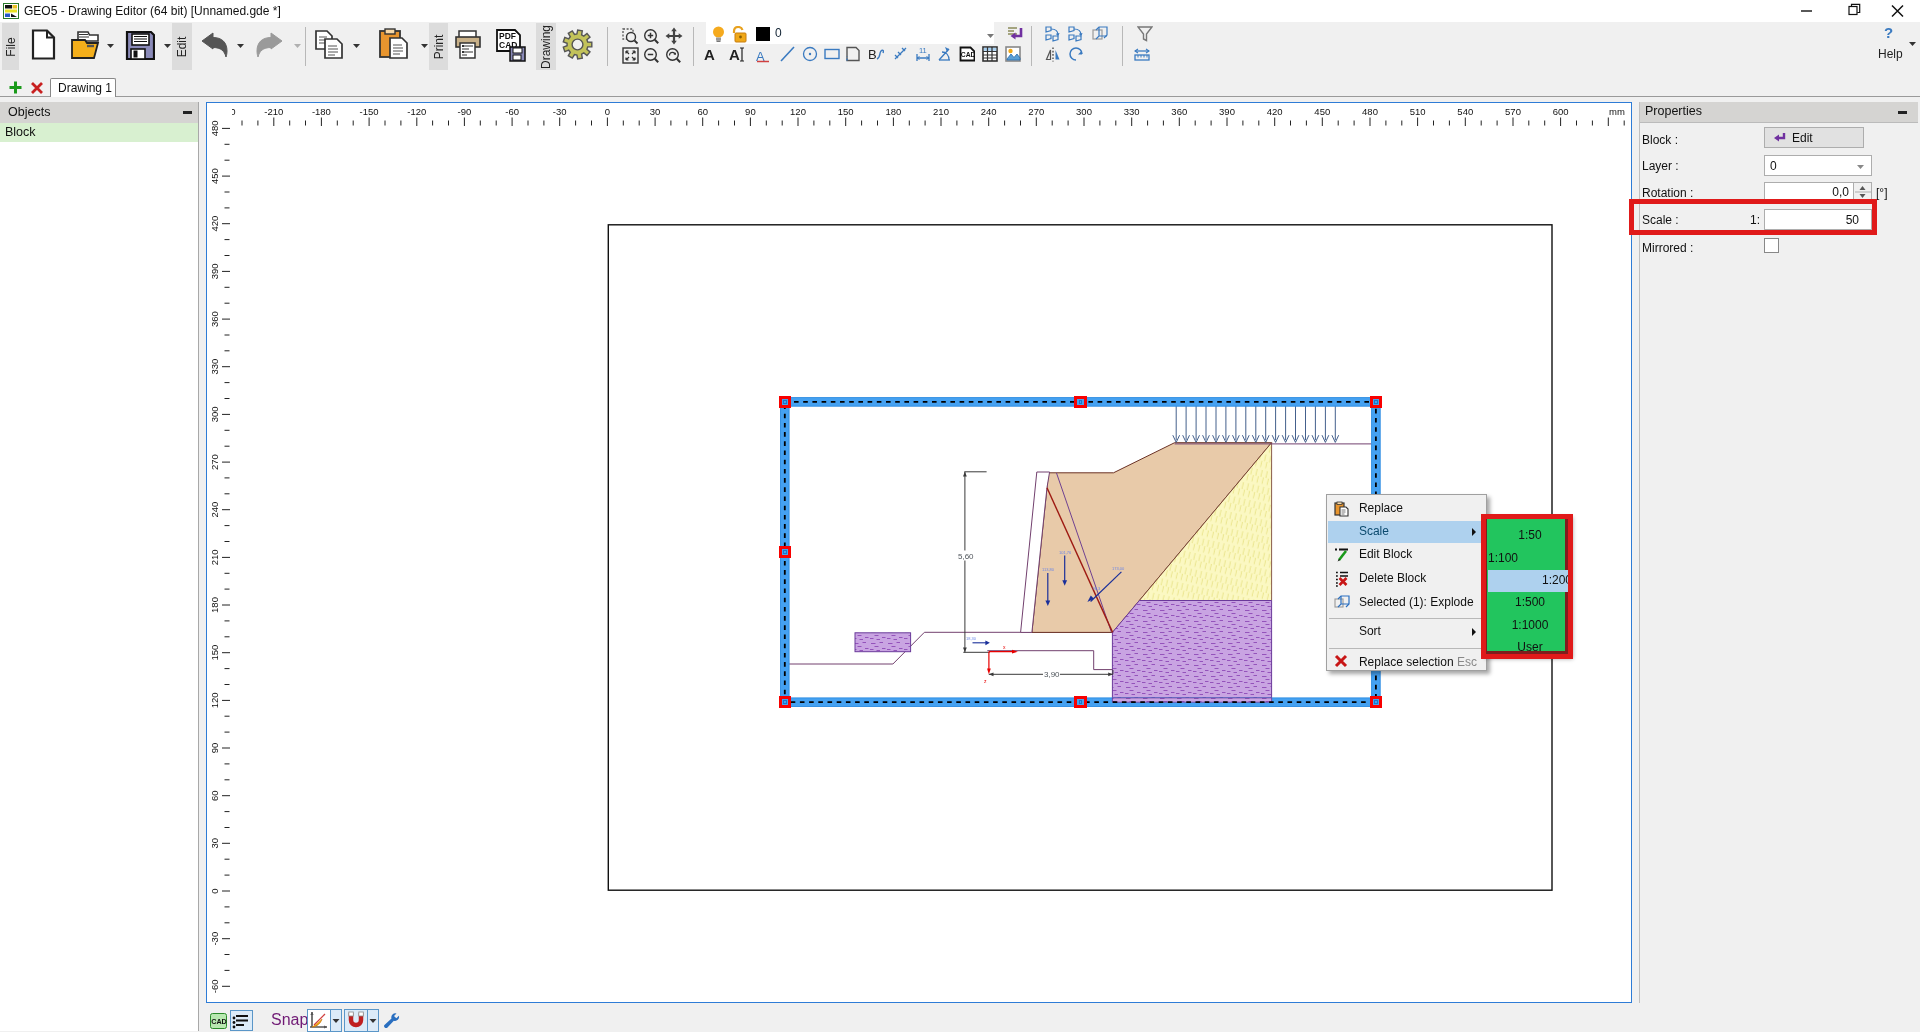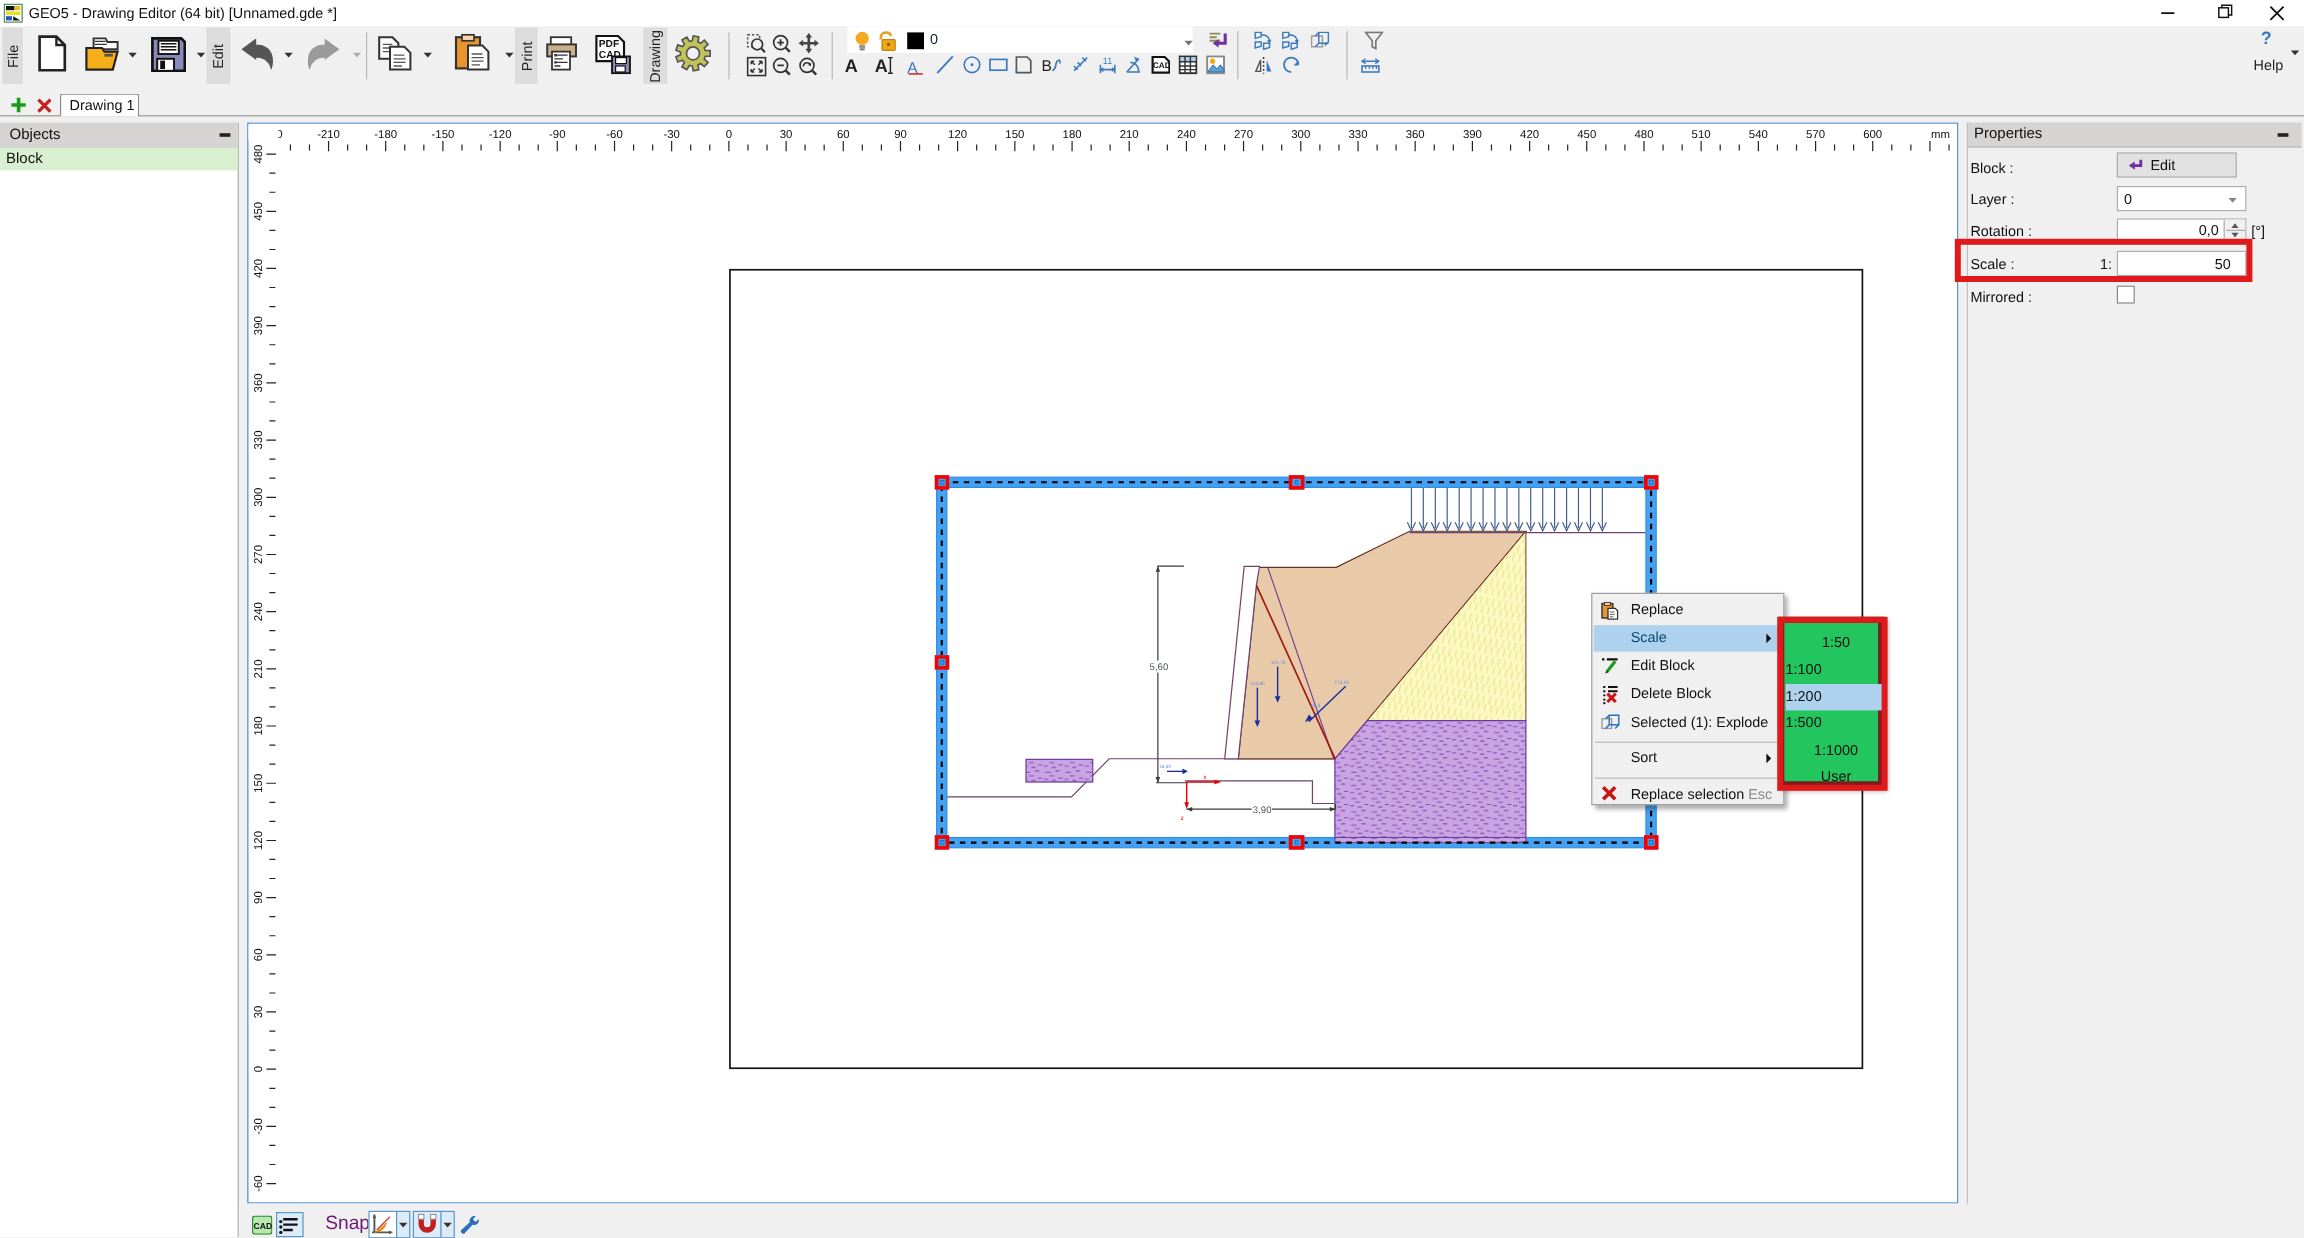--- a/index.html
+++ b/index.html
@@ -577,17 +577,17 @@
       <div style="position:absolute;left:6px;top:3px"><svg width="14" height="14" viewBox="0 0 14 14">
           <path d="M2 2l10 10M12 2L2 12" stroke="#c81616" stroke-width="3"></path>
         </svg></div>
       <span style="position:absolute;left:31px;top:3.5px;font-size:12px;color:#111">Replace selection</span>
       <span style="position:absolute;right:10px;top:3.5px;font-size:12px;color:#888">Esc</span>
     </div>
 </div>
 <div style="position:absolute;left:1482px;top:514.2px;width:88px;height:142px;background:#22c55e;border:5px solid #7f1d1d;box-sizing:border-box;box-shadow:3px 3px 4px rgba(0,0,0,0.35)">
     <div style="position:absolute;left:1px;top:5.6px;width:84px;height:22.4px;text-align:center;font-size:12px;color:#111"><span style="position:relative;top:3.5px">1:50</span></div>
     <div style="position:absolute;left:1px;top:28.0px;width:84px;height:22.4px;font-size:12px;color:#111"><span style="position:relative;top:3.5px">1:100</span></div>
-    <div style="position:absolute;left:1px;top:50.4px;width:84px;height:22.4px;background:#aed1ee;text-align:left;font-size:12px;color:#111"><span style="position:relative;top:3.5px">1:200</span></div>
-    <div style="position:absolute;left:1px;top:72.79999999999998px;width:84px;height:22.4px;text-align:left;font-size:12px;color:#111"><span style="position:relative;top:3.5px">1:500</span></div>
+    <div style="position:absolute;left:1px;top:50.4px;width:84px;height:22.4px;background:#aed1ee;text-align:right;font-size:12px;color:#111"><span style="position:relative;top:3.5px">1:200</span></div>
+    <div style="position:absolute;left:1px;top:72.79999999999998px;width:84px;height:22.4px;text-align:center;font-size:12px;color:#111"><span style="position:relative;top:3.5px">1:500</span></div>
     <div style="position:absolute;left:1px;top:95.19999999999999px;width:84px;height:22.4px;text-align:center;font-size:12px;color:#111"><span style="position:relative;top:3.5px">1:1000</span></div>
     <div style="position:absolute;left:1px;top:117.6px;width:84px;height:22.4px;text-align:center;font-size:12px;color:#111"><span style="position:relative;top:3.5px">User</span></div>
   </div>
 <div style="position:absolute;left:1481px;top:513.5px;width:92px;height:145px;border:5px solid #e01a1a;box-sizing:border-box"></div>
 </body></html>

